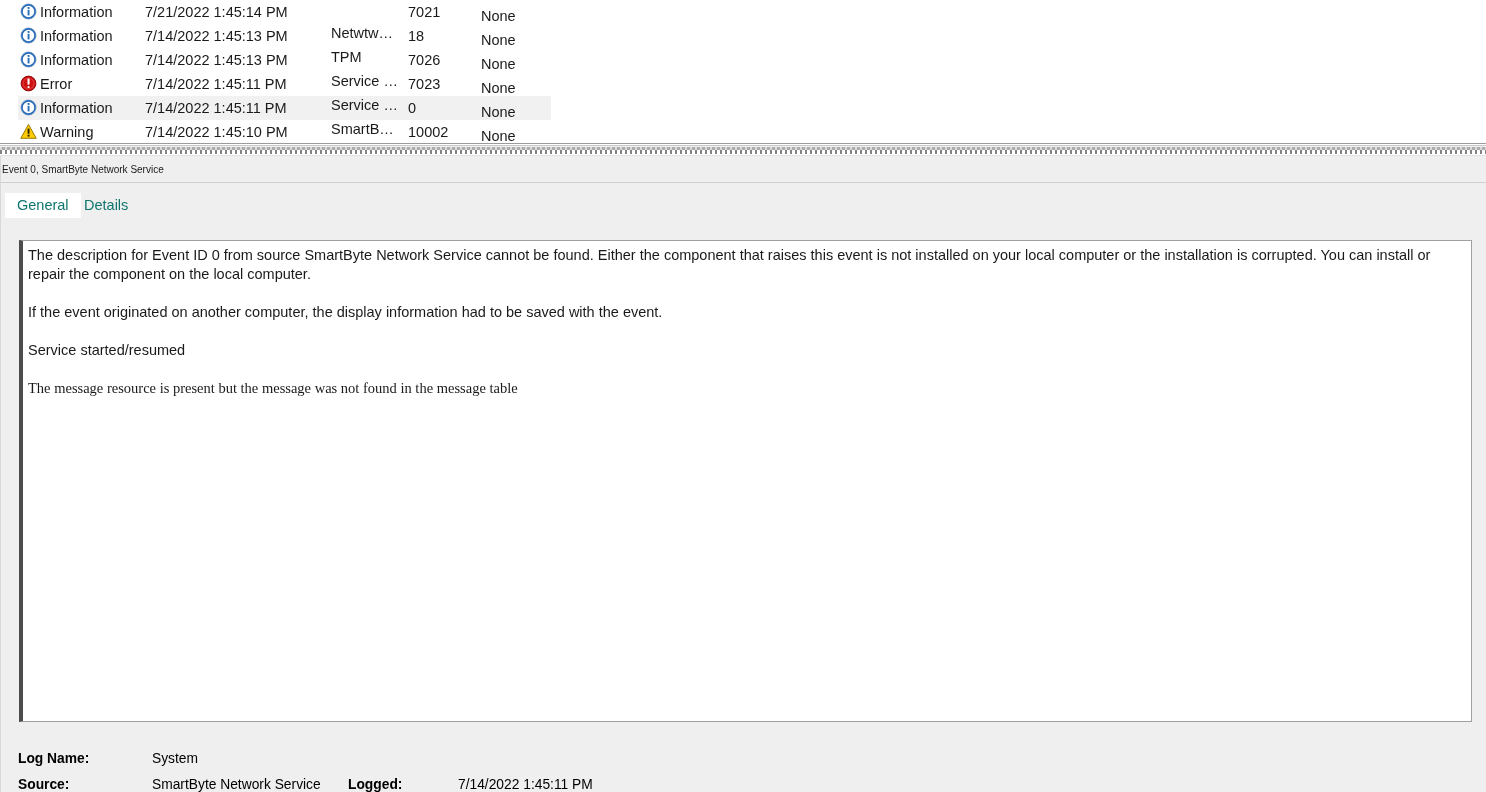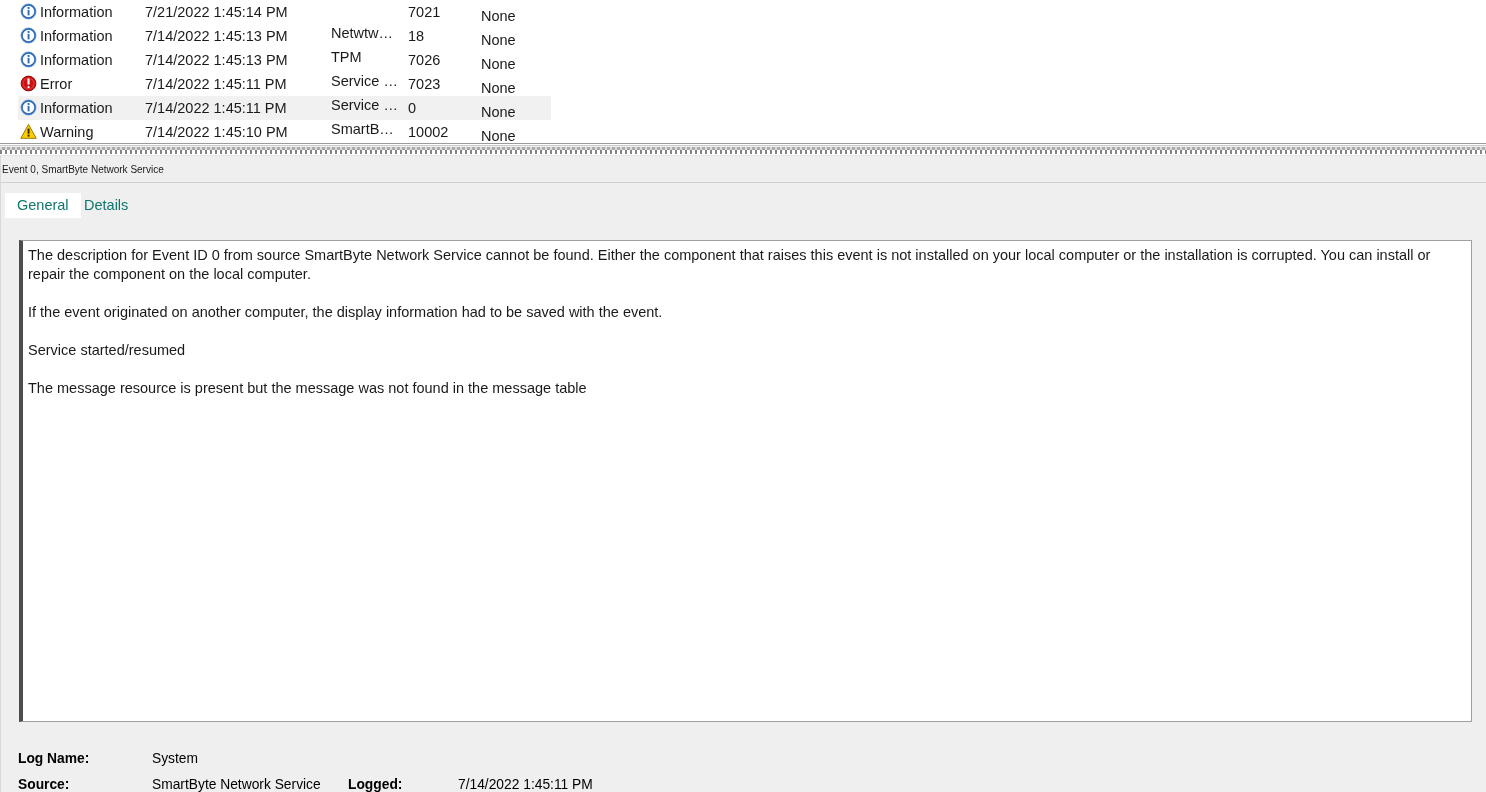--- a/index.html
+++ b/index.html
@@ -170,21 +170,21 @@
   }
   #desc-body {
     padding: 5px 6px 0 5px;
     font-size: 14.5px;
     line-height: 19px;
     color: #1a1a1a;
   }
   #desc-body p {
     margin: 0 0 19px 0;
   }
-  #desc-body p:last-child { margin-bottom: 0; }
+  #desc-body p:last-child { margin-bottom: 0; font-family: Liberation Serif, serif; }
 
   
   #meta {
     position: absolute;
     left: 0; top: 578px;
     width: 1486px;
     height: 58px;
     font-size: 13.8px;
     color: #000000;
   }

